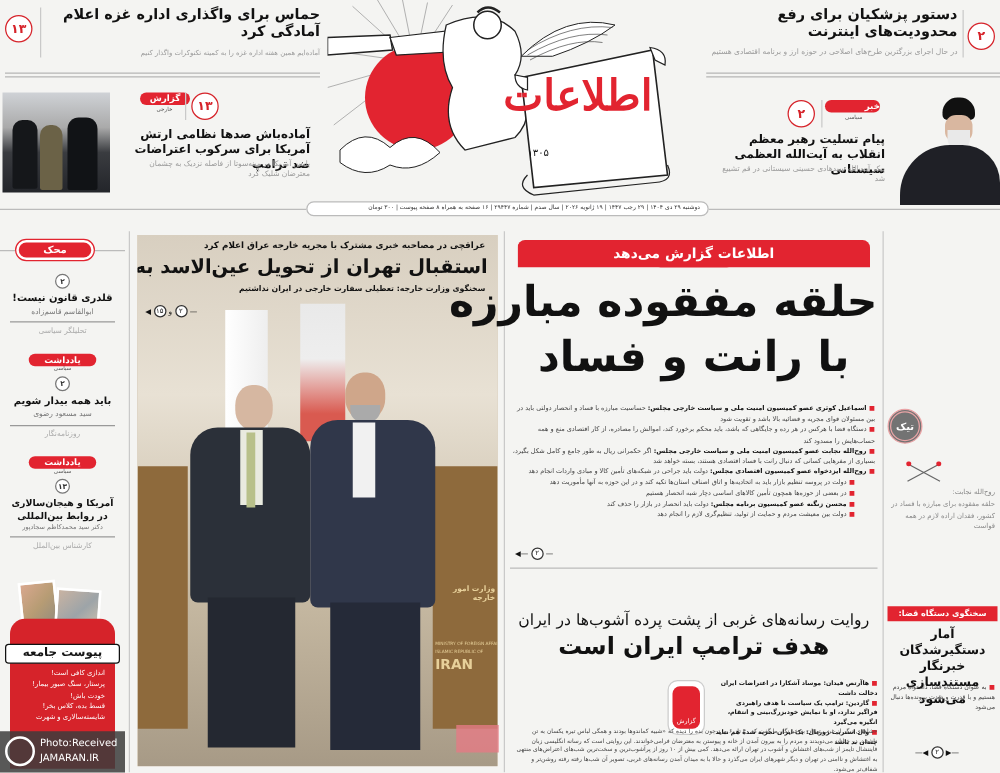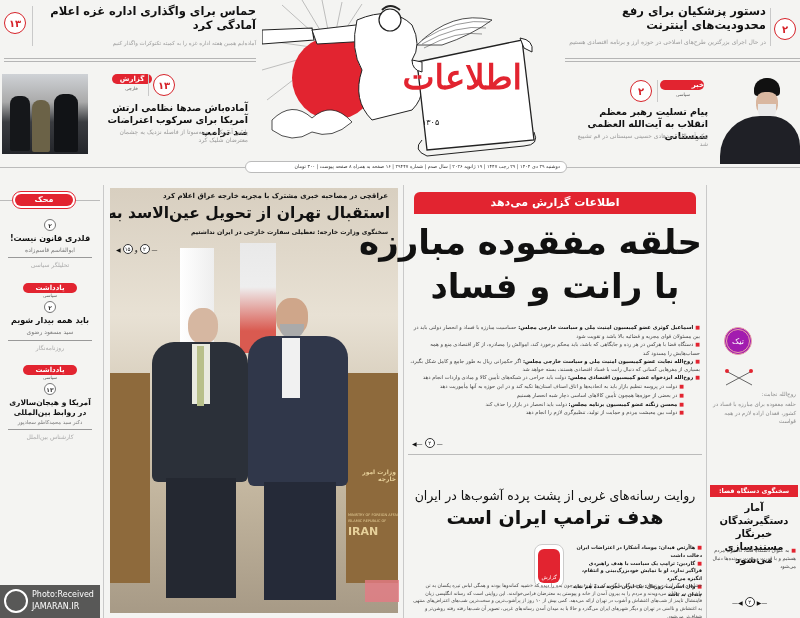--- a/index.html
+++ b/index.html
@@ -133,20 +133,33 @@
   <div class="abs" style="left:0;top:180px;width:100px;text-align:center;">
     <div class="pill" style="width:54px;margin:0 auto;height:10px;line-height:10px;font-size:7px;">یادداشت</div>
     <div class="sub" style="color:#555;font-size:4.5px;">سیاسی</div>
     <div class="circ" style="width:12px;height:12px;font-size:6px;margin:2px auto 0;border-color:#777;color:#333;">۱۳</div>
     <div class="hl" style="font-size:7.5px;margin-top:3px;padding:0 6px;">آمریکا و هیجان‌سالاری در روابط بین‌المللی</div>
     <div class="sub" style="color:#777;margin-top:2px;font-size:5.2px;">دکتر سید محمدکاظم سجادپور</div>
     <div style="height:1px;background:#999;margin:3px 8px;"></div>
     <div class="sub" style="color:#aaa;">کارشناس بین‌الملل</div>
   </div>
 
+  <div class="abs" style="left:8px;top:280px;width:84px;height:150px;">
+    <div class="abs" style="left:8px;top:0;width:30px;height:40px;background:linear-gradient(135deg,#d9a88f,#b79c74,#8f8a80);border:2px solid #fff;transform:rotate(-6deg);"></div>
+    <div class="abs" style="left:36px;top:6px;width:36px;height:40px;background:linear-gradient(135deg,#c9b3a2,#9da4a8,#d8c8b0);border:2px solid #fff;transform:rotate(4deg);"></div>
+    <div class="abs" style="left:0;top:30px;width:84px;height:120px;background:#d6232a;border-radius:12px 12px 0 0;"></div>
+    <div class="abs" style="left:-4px;top:50px;width:92px;height:16px;background:#fff;border:1.5px solid #111;border-radius:3px;text-align:center;font-weight:bold;font-size:9.5px;line-height:13px;">پیوست جامعه</div>
+    <div class="abs" style="right:8px;top:70px;width:72px;color:#fff;font-size:5.5px;line-height:1.6;">
+      <div>اندازی کافی است!</div>
+      <div>پرستار، سنگ صبور بیمار!</div>
+      <div>خودت باش!</div>
+      <div>قسط بده، کلاس بخر!</div>
+      <div>شایسته‌سالاری و شهرت</div>
+    </div>
+  </div>
 
   <div class="abs" style="left:0;top:400px;width:100px;height:50px;background:rgba(60,60,60,0.85);direction:ltr;">
     <div class="abs" style="left:4px;top:4px;width:24px;height:24px;border:2px solid #fff;border-radius:50%;"></div>
     <div class="abs" style="left:32px;top:5px;color:#fff;font-size:8px;">Photo:Received</div>
     <div class="abs" style="left:32px;top:17px;color:#fff;font-size:8px;">JAMARAN.IR</div>
   </div>
 </div>
 <div class="abs vline" style="left:103px;top:185px;height:433px;"></div>
 
 <div class="abs" style="left:110px;top:188px;width:288px;height:425px;background:#c7b59a;overflow:hidden;">
@@ -206,21 +219,21 @@
   </div>
   <div class="abs pageref" style="left:4px;top:250px;">
       <span>◀—</span>
       <span class="dot">۲</span>
       <span>—</span>
     </div>
 </div>
 
 <div class="abs vline" style="left:706px;top:185px;height:433px;"></div>
 <div class="abs" style="left:710px;top:315px;width:88px;height:130px;">
-  <div class="abs" style="left:14px;top:12px;width:28px;height:28px;border-radius:50%;background:#a21caf;border:3px double #e9a4a6;display:flex;align-items:center;justify-content:center;color:#fff;font-size:8px;font-weight:normal;">تیک</div>
+  <div class="abs" style="left:0;top:12px;width:28px;height:28px;border-radius:50%;background:#737373;border:3px double #e9a4a6;display:flex;align-items:center;justify-content:center;color:#fff;font-size:8px;font-weight:bold;">تیک</div>
   <svg class="abs" width="30" height="18" style="left:14px;top:54px;">
     <line x1="2" y1="2" x2="28" y2="16" stroke="#666" stroke-width="1"></line>
     <line x1="28" y1="2" x2="2" y2="16" stroke="#666" stroke-width="1"></line>
     <circle cx="3" cy="2" r="2" fill="#e22430"></circle>
       <circle cx="27" cy="2" r="2" fill="#e22430"></circle>
   </svg>
   <div class="abs" style="right:2px;top:76px;width:84px;font-size:5.5px;color:#888;">روح‌الله نجابت:</div>
   <div class="abs" style="right:2px;top:85px;width:84px;font-size:5.5px;line-height:1.55;color:#888;">حلقه مفقوده برای مبارزه با فساد در کشور، فقدان اراده لازم در همه قواست</div>
 </div>
 

